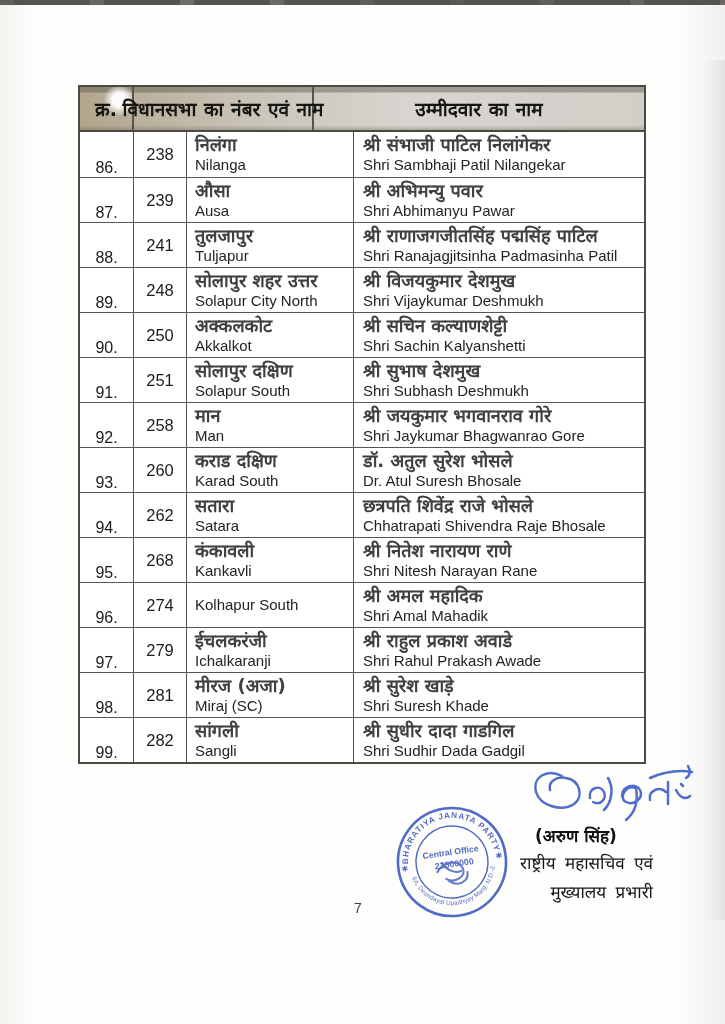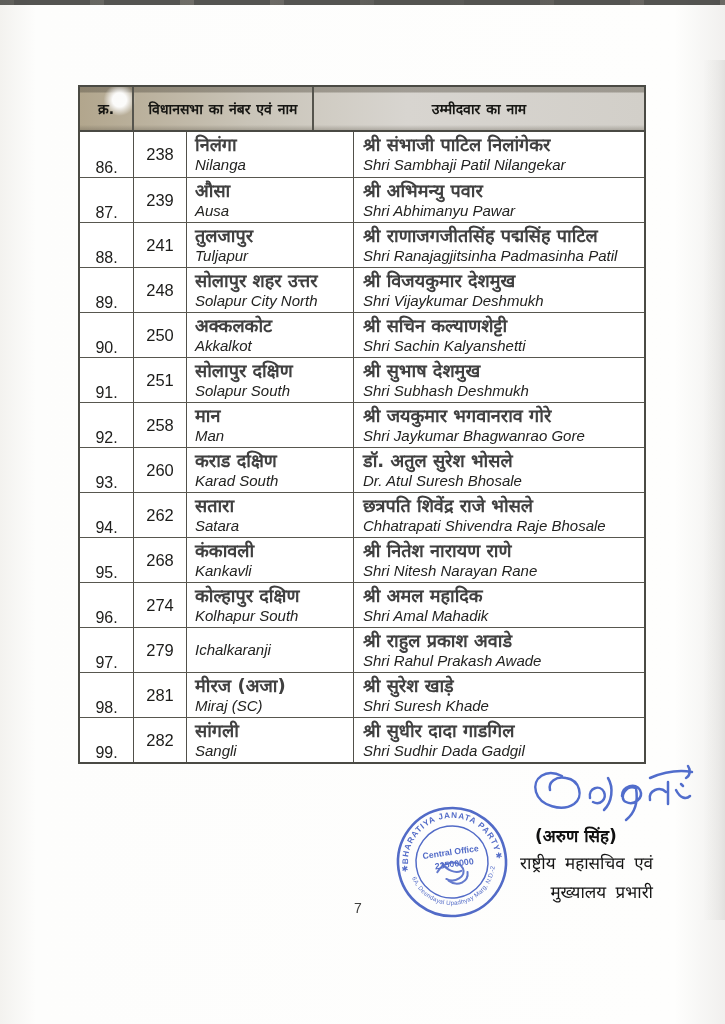--- a/index.html
+++ b/index.html
@@ -35,38 +35,38 @@
     display:flex;height:43px;
     border-bottom:2.2px solid var(--table-border);
     background:
       radial-gradient(circle at 7% 30%, rgba(255,255,255,.95) 0 7px, rgba(255,255,255,0) 16px),
       linear-gradient(180deg, rgba(84,78,66,.42) 0 5px, rgba(84,78,66,0) 6px),
       linear-gradient(180deg, rgba(84,78,66,0) 88%, rgba(84,78,66,.30) 100%),
       linear-gradient(90deg,#b2a68d 0,#c9c4b8 30%,#d8d5d0 58%,#d2cfc9 100%);
   }
   .th{
     display:flex;align-items:center;justify-content:center;
-    font-weight:700;font-size:14px;color:#161613;
+    font-weight:700;font-size:19px;color:#161613;
     word-spacing:1px;white-space:nowrap;box-sizing:border-box;text-align:center;
   }
   .th-serial{width:54px;border-right:2px solid #55544d;}
   .th-const{width:180px;border-right:2px solid #55544d;}
   .th-cand{flex:1;}
   .tr{display:flex;height:45px;border-top:1.6px solid #58574f;box-sizing:border-box;}
   .tr:first-child{border-top:none;}
   .td{box-sizing:border-box;display:flex;flex-direction:column;justify-content:center;}
   .td-serial{width:54px;border-right:1.8px solid #51504a;align-items:center;
     font-family:"Liberation Sans","DejaVu Sans",sans-serif;font-size:16px;color:#20201e;justify-content:flex-end;}
   .td-number{width:53px;border-right:1.8px solid #51504a;align-items:center;
     font-family:"Liberation Sans","DejaVu Sans",sans-serif;font-size:16.5px;color:#1c1c1a;}
   .td-name{width:167px;border-right:1.8px solid #51504a;padding-left:8px;}
   .td-cand{flex:1;padding-left:9px;}
   .hi{font-weight:700;font-size:18px;line-height:21px;color:#404040;white-space:nowrap;}
   .en{font-family:"Liberation Sans","DejaVu Sans",sans-serif;font-weight:400;
-      font-size:15px;line-height:20px;color:#232321;white-space:nowrap;font-style:italic;}
+      font-size:15px;line-height:20px;color:#232321;white-space:nowrap;}
   
   .signature-svg{position:absolute;left:518px;top:760px;}
   .signer-name{
     position:absolute;left:535px;top:824px;width:130px;
     font-weight:700;font-size:17px;color:#101010;z-index:3;
   }
   .designation{
     position:absolute;right:72px;top:849px;text-align:right;line-height:29px;
     font-size:17px;color:#141414;word-spacing:4px;z-index:3;
   }
@@ -263,37 +263,37 @@
     </div>
 
     <div class="tr">
       <div class="td td-serial">
         <span>96.</span>
       </div>
       <div class="td td-number">
         <span>274</span>
       </div>
       <div class="td td-name">
-        <div class="hi">कोल्हापुर दक्षिण</div>
         <div class="en">Kolhapur South</div>
       </div>
       <div class="td td-cand">
         <div class="hi">श्री अमल महादिक</div>
         <div class="en">Shri Amal Mahadik</div>
       </div>
     </div>
 
     <div class="tr">
       <div class="td td-serial">
         <span>97.</span>
       </div>
       <div class="td td-number">
         <span>279</span>
       </div>
       <div class="td td-name">
+        <div class="hi">ईचलकरंजी</div>
         <div class="en">Ichalkaranji</div>
       </div>
       <div class="td td-cand">
         <div class="hi">श्री राहुल प्रकाश अवाडे</div>
         <div class="en">Shri Rahul Prakash Awade</div>
       </div>
     </div>
 
     <div class="tr">
       <div class="td td-serial">

